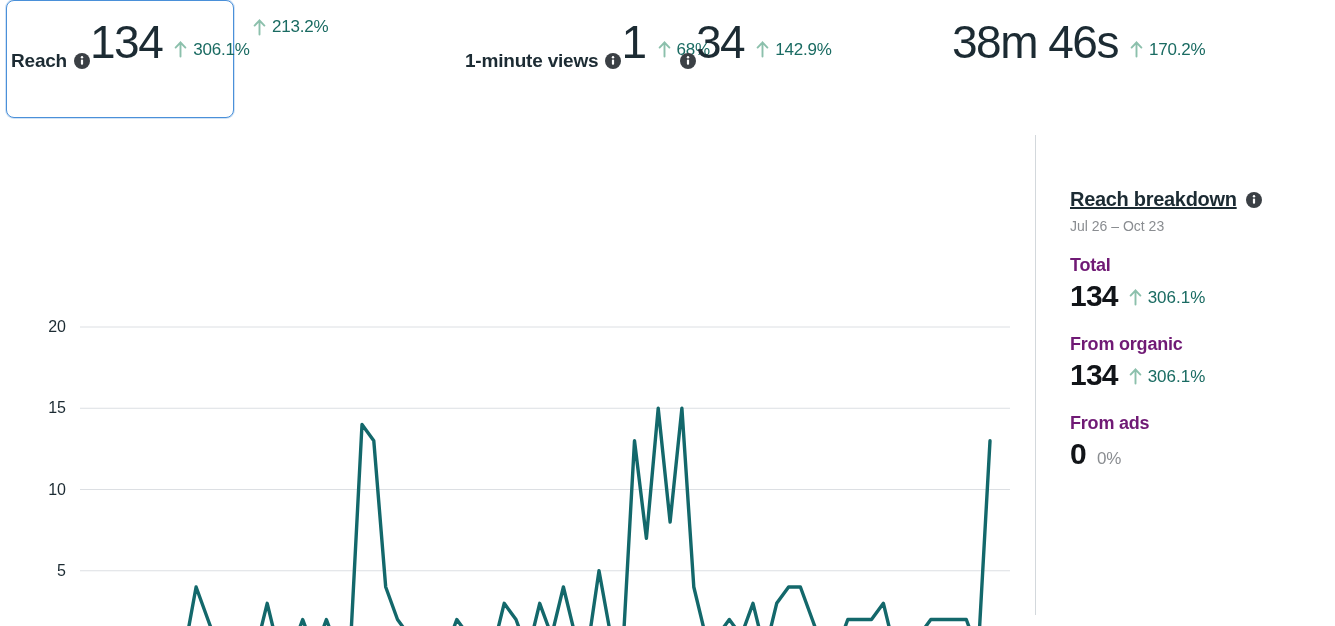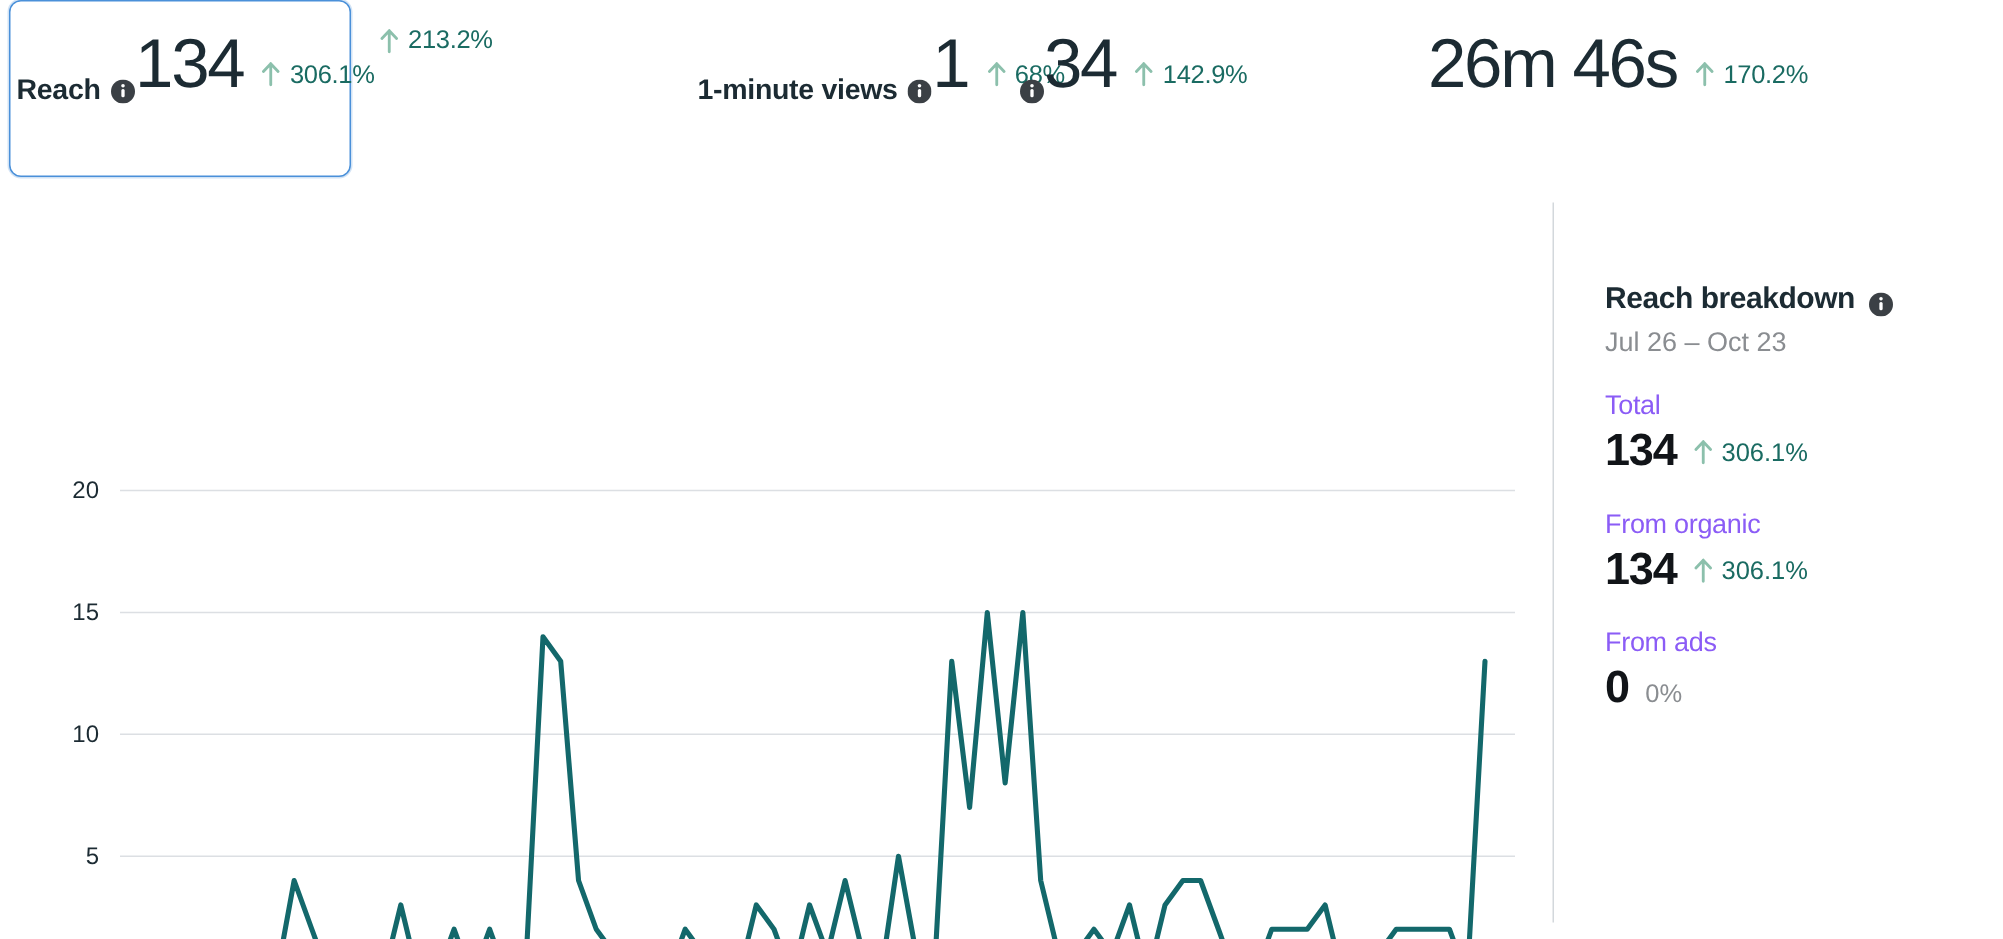--- a/index.html
+++ b/index.html
@@ -109,39 +109,40 @@
   }
 
   
   #breakdown {
     flex: 1;
     padding: 58px 0 0 34px;
     box-sizing: border-box;
   }
   #breakdown-head {
     display: flex;
-    align-items: flex-end;
+    align-items: center;
     gap: 9px;
+    text-decoration: underline;
   }
   #breakdown-title {
     font-size: 20px;
     font-weight: 700;
     letter-spacing: -0.3px;
   }
   #breakdown-range {
-    font-size: 18px;
+    font-size: 14px;
     color: #8a8d91;
     margin-top: 7px;
   }
   .bd-item { margin-top: 21px; }
   .bd-label {
     font-size: 18px;
-    font-weight: 400;
+    font-weight: 700;
     letter-spacing: -0.2px;
-    color: #8b5cf6;
+    color: #701a75;
   }
   .bd-value-row {
     display: flex;
     align-items: baseline;
     gap: 11px;
     margin-top: 3px;
     white-space: nowrap;
   }
   .bd-value {
     font-size: 30px;
@@ -244,21 +245,21 @@
               <path d="M6.5 1.5 L6.5 15.5 M6.5 1.5 L1.6 6.6 M6.5 1.5 L11.4 6.6" stroke="#8cc0ac" stroke-width="1.9" fill="none" stroke-linecap="round"></path>
             </svg>
         </span>
         <span class="delta-text">142.9%</span>
       </span>
     </div>
   </div>
 
   <div class="metric-card" id="card-minutes">
     <div class="metric-value-row">
-      <span class="metric-value">26m 46s</span>
+      <span class="metric-value">38m 46s</span>
       <span class="delta">
         <span class="delta-arrow">
           <svg width="13" height="17" viewBox="0 0 13 17">
               <path d="M6.5 1.5 L6.5 15.5 M6.5 1.5 L1.6 6.6 M6.5 1.5 L11.4 6.6" stroke="#8cc0ac" stroke-width="1.9" fill="none" stroke-linecap="round"></path>
             </svg>
         </span>
         <span class="delta-text">170.2%</span>
       </span>
     </div>
   </div>

